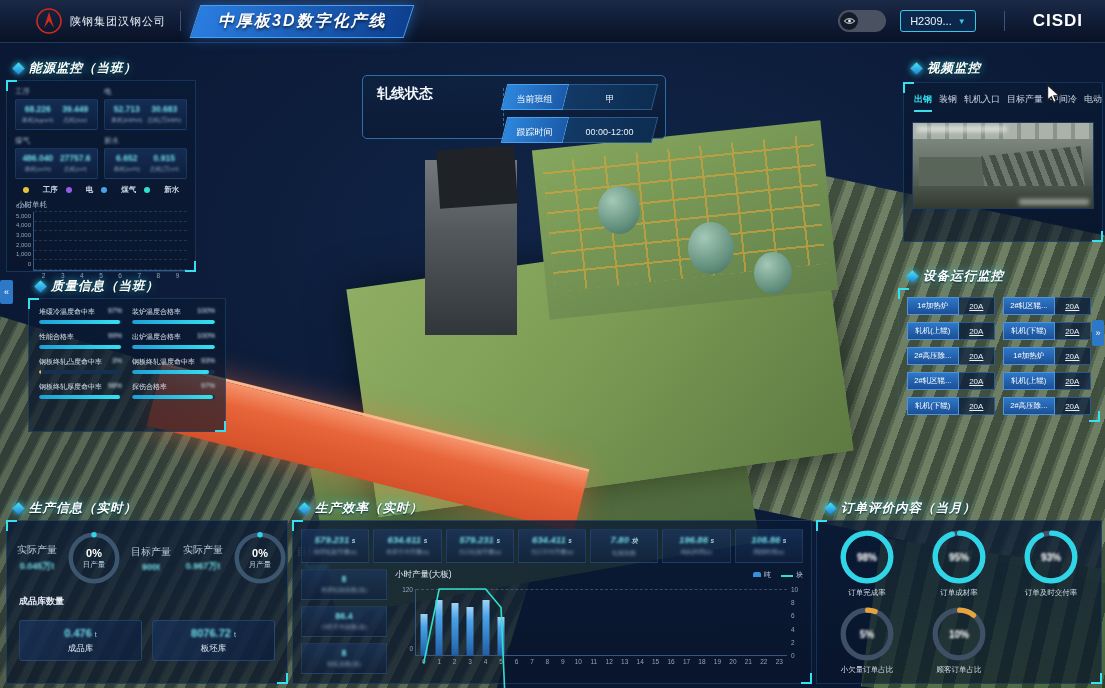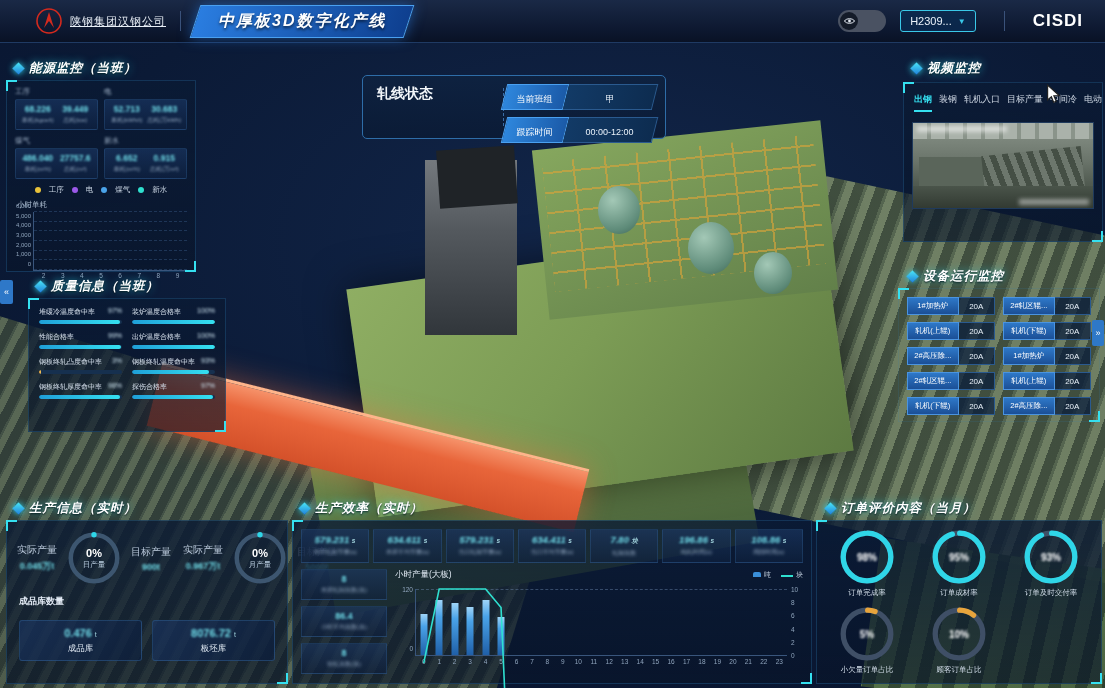--- a/index.html
+++ b/index.html
@@ -33,21 +33,21 @@
     background:linear-gradient(180deg,#f6926a 0%,#e8653a 35%,#d4512a 100%);
     border-top:3px solid #ffb48a;box-shadow:0 0 30px rgba(240,110,60,.45);}
   .crates-br{left:870px;top:555px;width:260px;height:150px;transform:rotate(8deg);
     background:repeating-linear-gradient(95deg,#5c7a4a 0 14px,#384e33 14px 26px);opacity:.9;}
   .vignette{inset:0;background:radial-gradient(1300px 800px at 50% 45%,transparent 55%,rgba(3,7,16,.65) 100%);}
   
   #topbar{position:absolute;left:0;top:0;width:1105px;height:42px;z-index:20;
     background:linear-gradient(180deg,#1a2946 0%,#0d1830 70%,#091225 100%);
     border-bottom:1px solid #1f3a63;display:flex;align-items:center;}
   .logo-wrap{display:flex;align-items:center;gap:8px;margin-left:36px;}
-  .company{font-size:11px;color:#e8eef6;letter-spacing:1px;text-decoration:underline;}
+  .company{font-size:11px;color:#e8eef6;letter-spacing:1px;}
   .tb-div{width:1px;height:20px;background:#3a527a;margin:0 14px;}
   .title-plate{transform:skewX(-18deg);background:linear-gradient(90deg,#2a7de0,#0e3f8f);
     padding:5px 22px;border:1px solid #4aa0f0;box-shadow:0 0 12px rgba(40,120,220,.6);}
   .title-plate span{display:inline-block;transform:skewX(18deg);font-size:16px;font-weight:bold;
     font-style:italic;color:#fff;letter-spacing:2px;text-shadow:0 2px 3px rgba(0,0,0,.6);}
   .tb-right{margin-left:auto;display:flex;align-items:center;gap:14px;margin-right:22px;}
   .toggle{width:48px;height:22px;border-radius:11px;background:#4a5262;position:relative;cursor:pointer;}
   .toggle .knob{position:absolute;left:2px;top:2px;width:18px;height:18px;border-radius:50%;
     background:#141b28;display:flex;align-items:center;justify-content:center;}
   .dropdown{display:flex;align-items:center;gap:6px;border:1px solid #3ac8e8;border-radius:3px;
@@ -70,21 +70,21 @@
   .blur2{filter:blur(1.6px);}
   
   .egrid{display:grid;grid-template-columns:1fr 1fr;gap:6px 6px;padding:6px 8px 0 8px;}
   .egroup .gname{font-size:7.5px;color:#9fb2c8;margin-bottom:2px;}
   .ebox{background:linear-gradient(180deg,rgba(30,62,110,.55),rgba(16,36,70,.55));
     border:1px solid rgba(60,120,180,.25);border-radius:2px;display:flex;padding:4px 3px;}
   .ecol{flex:1;text-align:center;}
   .ecol .v{font-size:8.5px;color:#6fdce8;font-weight:bold;}
   .ecol .l{font-size:6px;color:#8fa4bc;margin-top:2px;}
   .legend-row{display:flex;justify-content:center;gap:8px;margin-top:6px;}
-  .lg-item{display:flex;align-items:center;gap:8px;font-size:7.5px;color:#c8d4e2;}
+  .lg-item{display:flex;align-items:center;gap:14px;font-size:7.5px;color:#c8d4e2;font-weight:bold;}
   .lg-dot{width:6px;height:6px;border-radius:50%;}
   .chart-title{font-size:7.5px;color:#aebfd2;margin:5px 0 2px 10px;font-family:Liberation Serif, serif;}
   .echart{position:relative;height:58px;margin:0 8px 4px 26px;border-left:1px solid #39557c;border-bottom:1px solid #39557c;}
   .egrid-line{position:absolute;left:0;right:0;border-top:1px dashed rgba(70,110,160,.35);}
   .eylab{position:absolute;right:100%;margin-right:3px;font-size:6px;color:#8fa4bc;transform:translateY(-50%);}
   .egroup-bars{position:absolute;bottom:0;display:flex;align-items:flex-end;gap:1px;transform:translateX(-50%);}
   .ebar{width:3px;}
   .exlab{position:absolute;top:100%;margin-top:2px;font-size:6.5px;color:#8fa4bc;transform:translateX(-50%);}
   
   .qgrid{display:grid;grid-template-columns:1fr 1fr;gap:8px 10px;padding:8px 10px 0 10px;}
@@ -122,21 +122,21 @@
   .vs-floor{position:absolute;left:0;bottom:0;right:0;height:22px;background:linear-gradient(180deg,#4a544a,#323a32);}
   .vs-ts{position:absolute;left:4px;top:3px;width:90px;height:6px;background:rgba(255,255,255,.55);filter:blur(2px);}
   .vs-ts2{position:absolute;right:4px;bottom:3px;width:70px;height:6px;background:rgba(255,255,255,.45);filter:blur(2px);}
   
   .dev-grid{display:grid;grid-template-columns:1fr 1fr;gap:7px 8px;padding:8px 8px 0 8px;}
   .dev-cell{display:flex;height:18px;}
   .dev-label{flex:1.4;background:linear-gradient(180deg,#2e78c8,#1b4f96);border:1px solid #4a94e0;
     font-size:7.5px;color:#fff;display:flex;align-items:center;justify-content:center;
     overflow:hidden;white-space:nowrap;cursor:pointer;}
   .dev-val{flex:1;background:rgba(10,30,60,.75);border:1px solid #2a5a8f;border-left:none;
-    font-size:8px;color:#e8f0f8;display:flex;align-items:center;justify-content:center;}
+    font-size:8px;color:#e8f0f8;display:flex;align-items:center;justify-content:center;text-decoration:underline;}
   .side-handle{position:absolute;z-index:15;background:#2e78c8;color:#fff;font-size:9px;
     display:flex;align-items:center;justify-content:center;cursor:pointer;border-radius:2px;}
   
   .gauge-row{display:flex;justify-content:space-around;align-items:center;padding:10px 4px 0 4px;}
   .gside{text-align:center;width:52px;}
   .gside .gl{font-size:10px;color:#b8c6d8;}
   .gside .gv{font-size:9px;color:#6fdce8;font-weight:bold;margin-top:3px;}
   .ring{position:relative;width:54px;height:54px;}
   .ring svg{position:absolute;inset:0;}
   .ring .rtxt{position:absolute;inset:0;display:flex;flex-direction:column;align-items:center;justify-content:center;}

